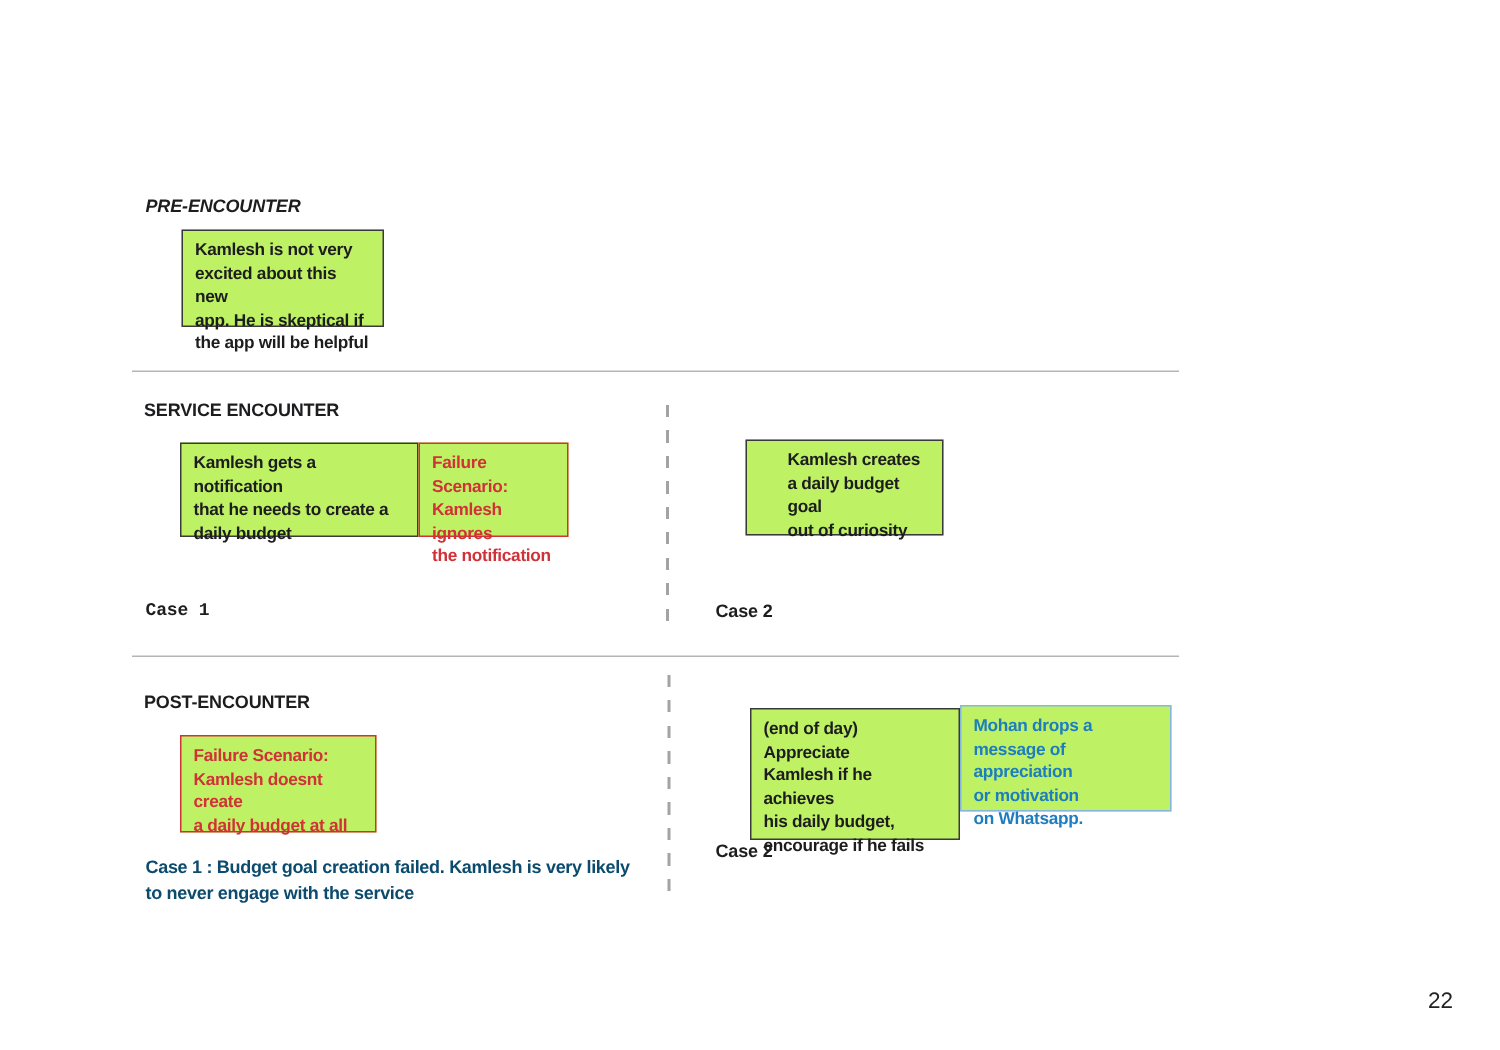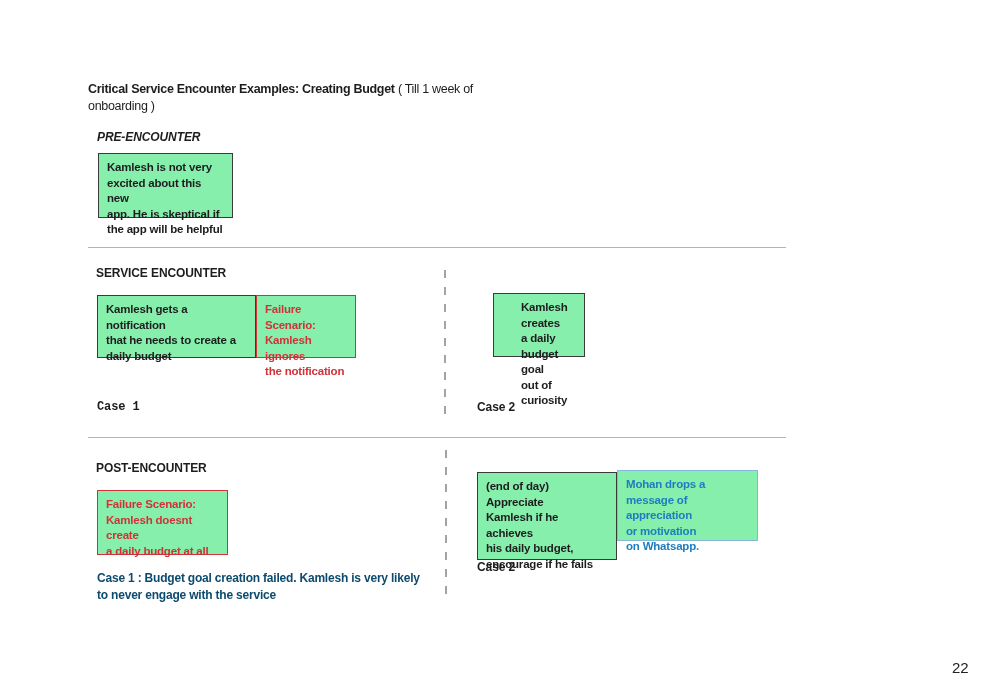--- a/index.html
+++ b/index.html
@@ -33,29 +33,30 @@
   .h-se   { left: 96px; top: 266px; }
   .h-post { left: 96px; top: 461px; }
 
   .box {
     box-sizing: border-box;
     border: 1.5px solid #3a3a3a;
     padding: 6px 8px 4px 8px;
     font-size: 11.5px; font-weight: bold; line-height: 15.5px;
     letter-spacing: -0.2px;
     color: #1d1d1f;
-    background: #86efac;
+    background: #bef264;
+    margin-left: 23px;
   }
   .box.red  { border-color: #d03238; color: #d03238; }
   .box.blue { border-color: #85b6dc; color: #1e7dbf; }
 
   .pre-box    { left: 98px;  top: 153px; width: 135px; height: 65px; }
   .se1-event  { left: 97px;  top: 295px; width: 159px; height: 63px; }
   .se1-fail   { left: 256px; top: 295px; width: 100px; height: 63px; }
-  .se2-event  { left: 493px; top: 293px; width: 92px; height: 64px; padding-left: 27px; }
+  .se2-event  { left: 474px; top: 293px; width: 132px; height: 64px; padding-left: 27px; }
   .se2-resp   { left: 593px; top: 293px; width: 118px; height: 64px; }
   .pe1-fail   { left: 97px;  top: 490px; width: 131px; height: 65px; }
   .pe2-event  { left: 477px; top: 472px; width: 140px; height: 88px; }
   .pe2-resp   { left: 617px; top: 470px; width: 141px; height: 71px; }
 
   .case-label {
     font-size: 12px; font-weight: bold; color: #1d1d1f;
     letter-spacing: -0.1px;
   }
   .c1-se { left: 97px;  top: 400px; font-family: Liberation Mono, monospace; }
@@ -86,23 +87,20 @@
   .page-number {
     left: 952px; top: 659px;
     font-size: 15px; color: #222222;
   }
 </style>
 </head>
 <body>
 
 <div class="page">
 
-  <div class="abs title">
-    <span class="b">Critical Service Encounter Examples: Creating Budget</span><span> ( Till 1 week of onboarding )</span>
-  </div>
 
   <div class="abs heading h-pre">PRE-ENCOUNTER</div>
   <div class="abs box pre-line pre-box">Kamlesh is not very
 excited about this new
 app. He is skeptical if
 the app will be helpful</div>
 
   <div class="abs hline hl1"></div>
 
   <div class="abs heading h-se">SERVICE ENCOUNTER</div>

